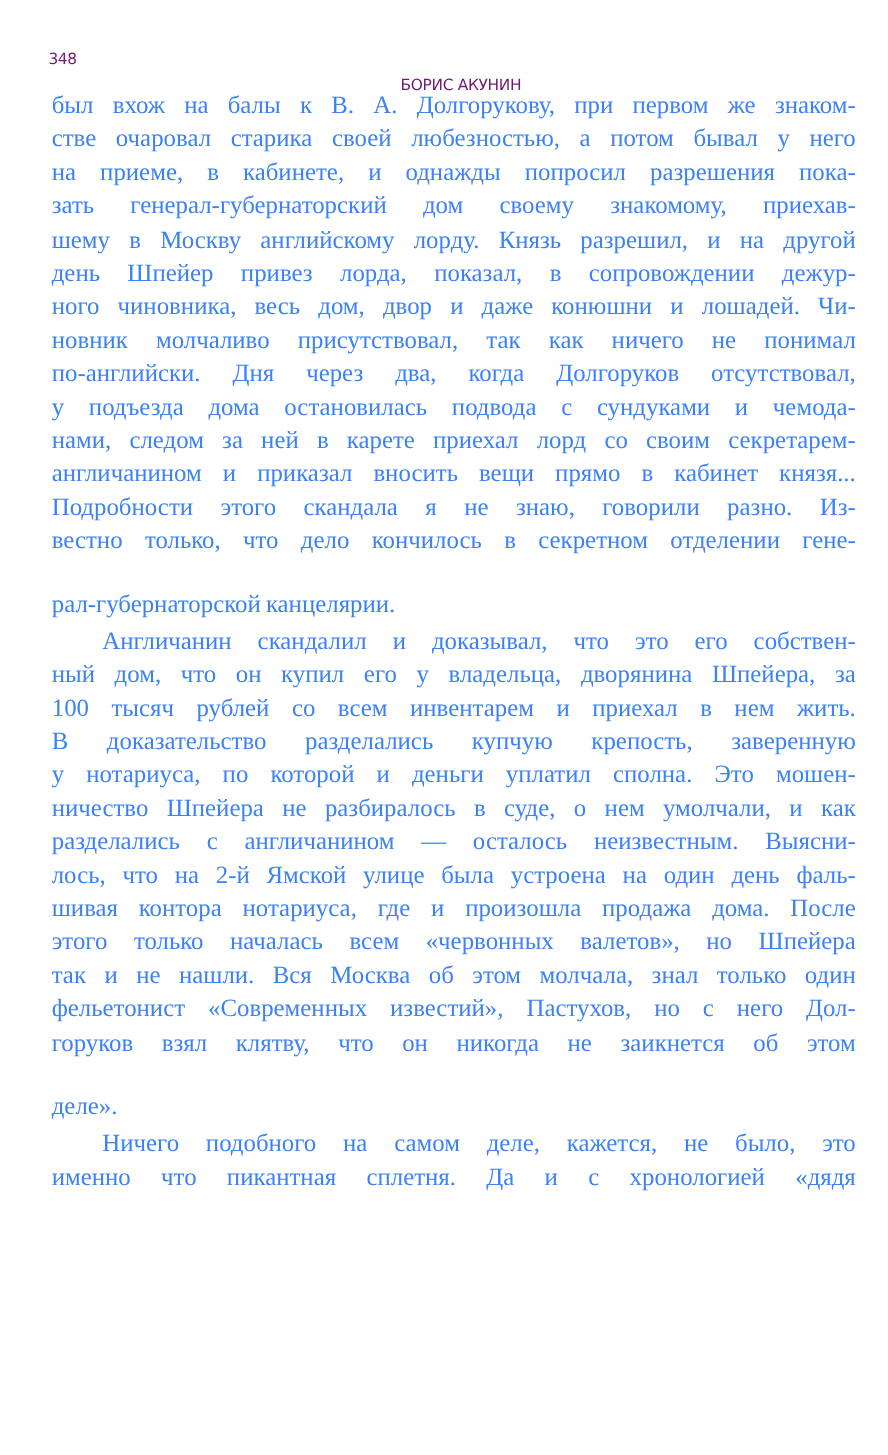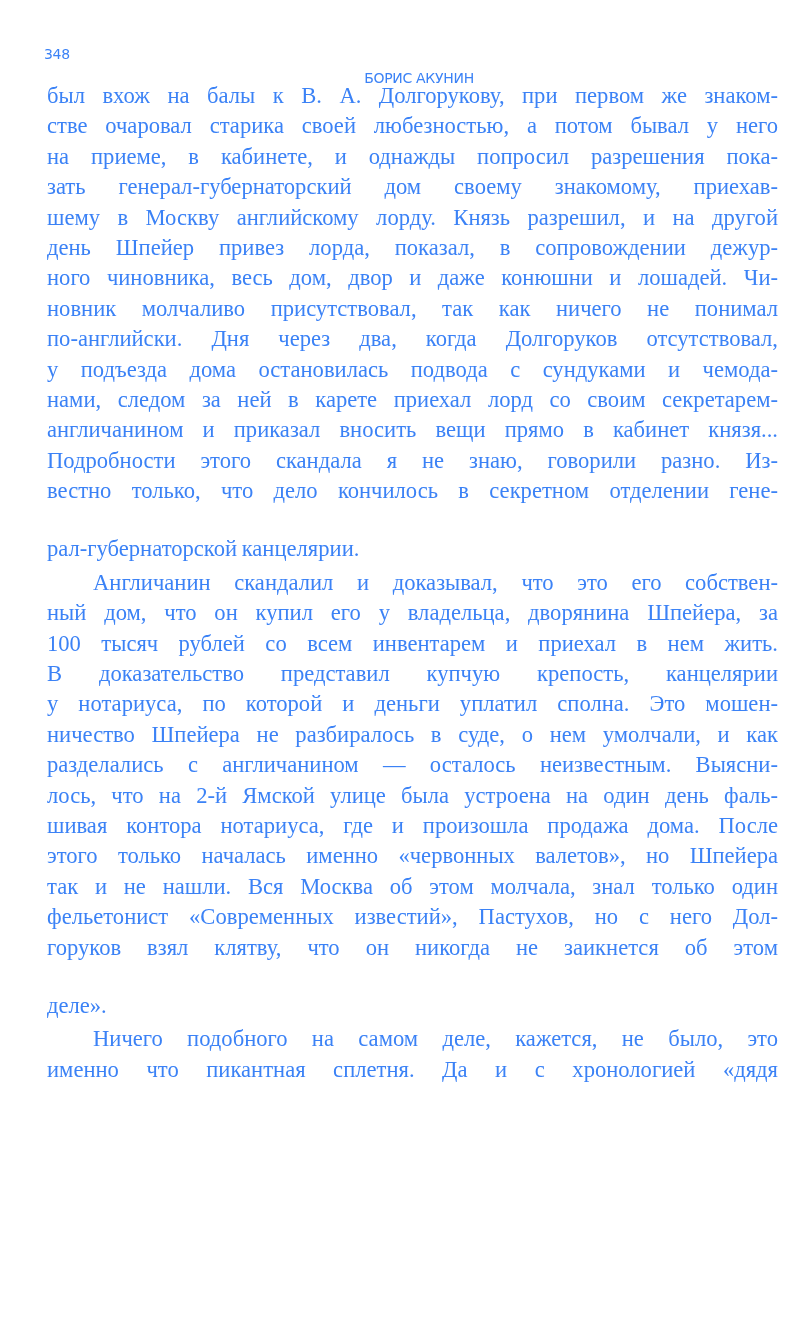--- a/index.html
+++ b/index.html
@@ -15,21 +15,21 @@
       color: #1c1c1c;
     }
     .header {
       position: absolute;
       top: 44px;
       left: 44px;
       width: 734px;
       height: 24px;
       font-family: "DejaVu Sans", sans-serif;
       font-size: 15px;
-      color: #3b82f6;
+      color: #701a75;
       letter-spacing: -0.3px;
     }
     .page-number {
       position: absolute;
       left: 0;
       top: 2px;
       font-size: 14px;
     }
     .running-title {
       position: absolute;
@@ -98,27 +98,27 @@
     <span class="line">англичанином и приказал вносить вещи прямо в кабинет князя...</span>
     <span class="line">Подробности этого скандала я не знаю, говорили разно. Из-</span>
     <span class="line">вестно только, что дело кончилось в секретном отделении гене-</span>
     <span class="line last">рал-губернаторской канцелярии.</span>
   </div>
 
   <div class="paragraph">
     <span class="line indent">Англичанин скандалил и доказывал, что это его собствен-</span>
     <span class="line">ный дом, что он купил его у владельца, дворянина Шпейера, за</span>
     <span class="line">100 тысяч рублей со всем инвентарем и приехал в нем жить.</span>
-    <span class="line">В доказательство представил купчую крепость, канцелярии</span>
+    <span class="line">В доказательство разделались купчую крепость, заверенную</span>
     <span class="line">у нотариуса, по которой и деньги уплатил сполна. Это мошен-</span>
     <span class="line">ничество Шпейера не разбиралось в суде, о нем умолчали, и как</span>
     <span class="line">разделались с англичанином — осталось неизвестным. Выясни-</span>
     <span class="line">лось, что на 2-й Ямской улице была устроена на один день фаль-</span>
     <span class="line">шивая контора нотариуса, где и произошла продажа дома. После</span>
-    <span class="line">этого только началась именно «червонных валетов», но Шпейера</span>
+    <span class="line">этого только началась всем «червонных валетов», но Шпейера</span>
     <span class="line">так и не нашли. Вся Москва об этом молчала, знал только один</span>
     <span class="line">фельетонист «Современных известий», Пастухов, но с него Дол-</span>
     <span class="line">горуков взял клятву, что он никогда не заикнется об этом</span>
     <span class="line last">деле».</span>
   </div>
 
   <div class="paragraph">
     <span class="line indent">Ничего подобного на самом деле, кажется, не было, это</span>
     <span class="line">именно что пикантная сплетня. Да и с хронологией «дядя</span>
   </div>

